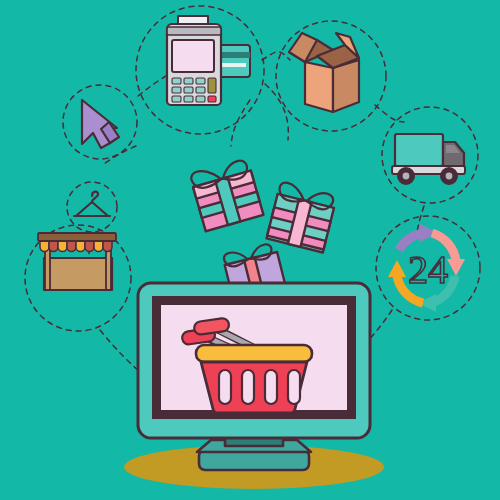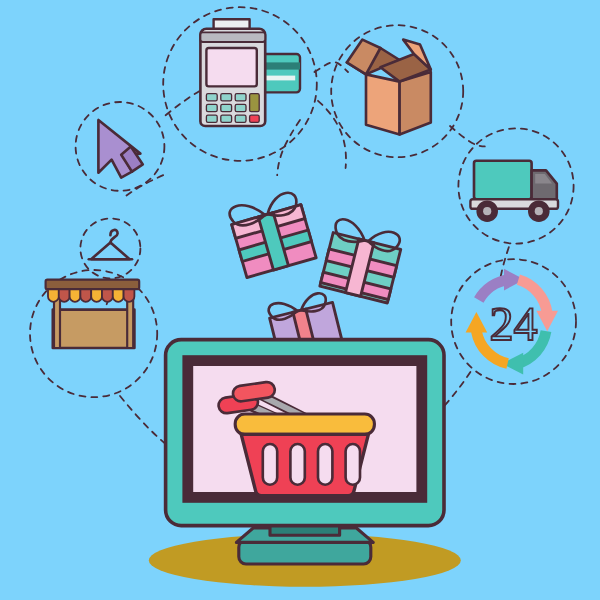--- a/index.html
+++ b/index.html
@@ -1,18 +1,18 @@
 <!DOCTYPE html>
 <html><head>
 <meta charset="utf-8">
 <style>
   html,body{margin:0;padding:0;background:#ffffff;}
   body{width:500px;height:500px;overflow:hidden;
        font-family:"Liberation Sans",sans-serif;}
-  #stage{position:relative;width:500px;height:500px;background:#7dd3fc;}
+  #stage{position:relative;width:500px;height:500px;background:#14b8a6;}
   svg{display:block;}
 </style>
 </head>
 <body>
 
 <div id="stage">
 
 <svg width="500" height="500" viewBox="0 0 500 500">
 
   <defs>

